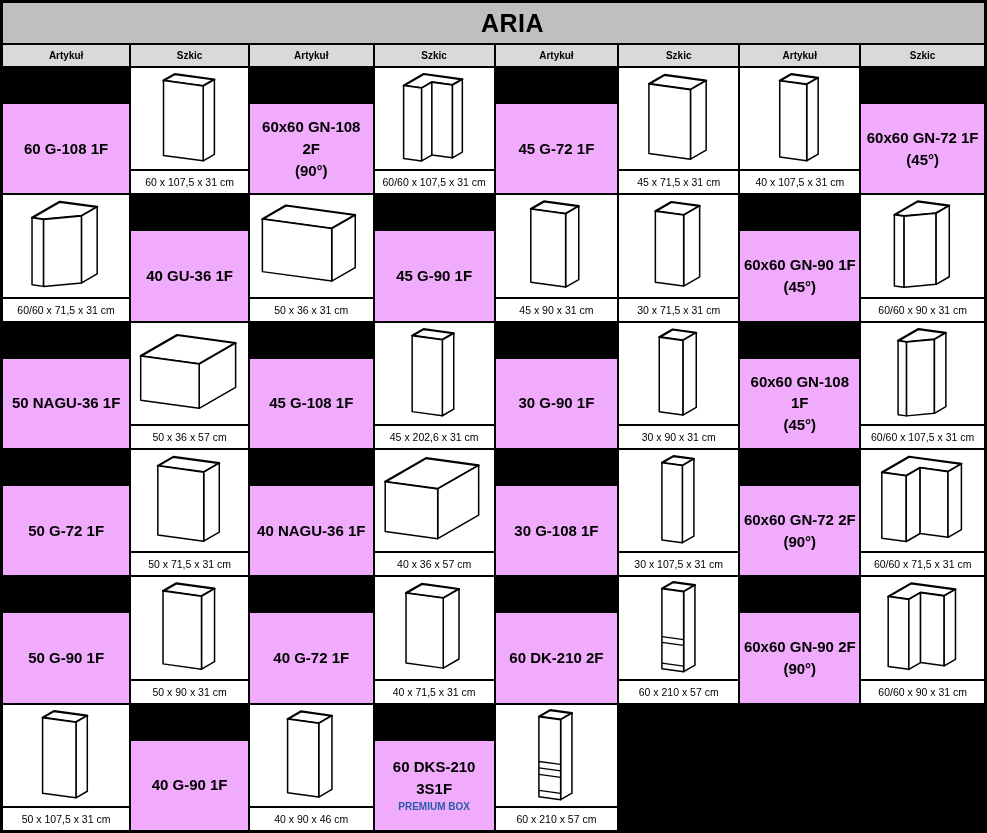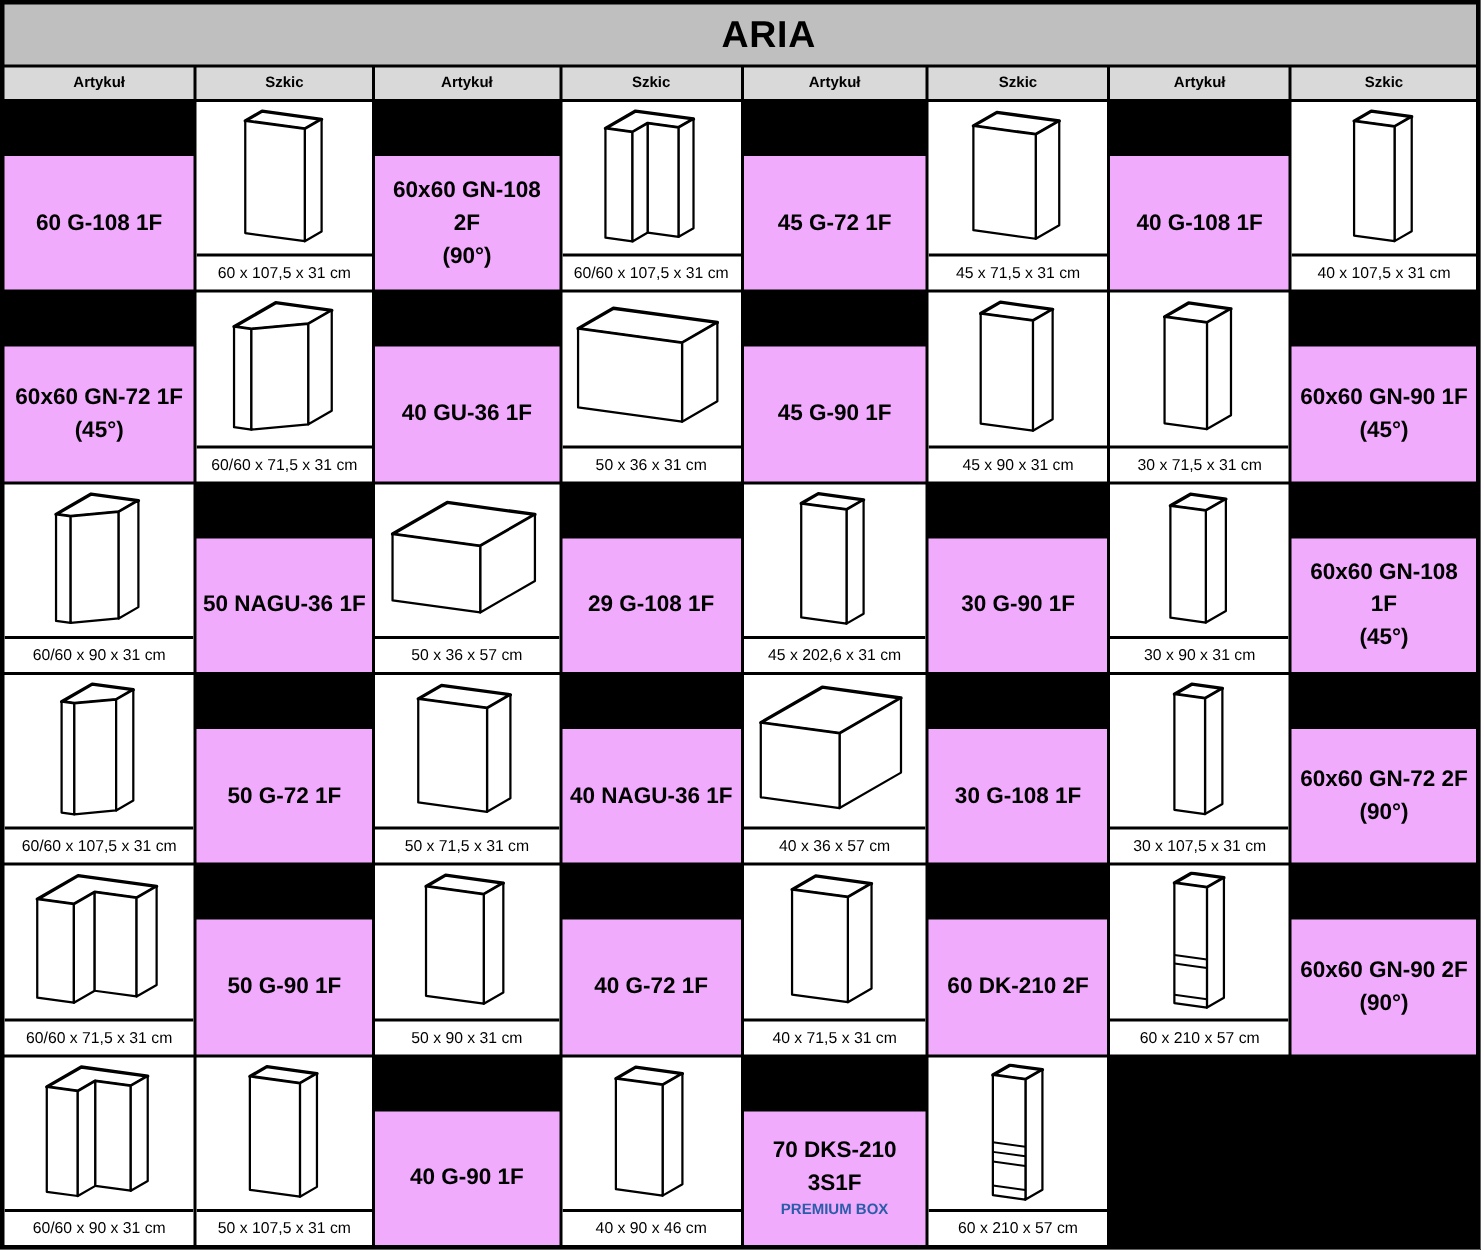--- a/index.html
+++ b/index.html
@@ -82,21 +82,20 @@
     <div class="scell">
       <div class="sketch">
         <svg width="106" height="93" viewBox="-3 -12.299999999999999 67.87 95.64999999999999" preserveAspectRatio="xMidYMid meet" xmlns="http://www.w3.org/2000/svg">
           <polygon class="top" points="0.00,0.00 16.12,-9.30 58.87,-3.45 42.75,5.85"></polygon>
           <polygon class="f" points="42.75,5.85 58.87,-3.45 58.87,68.05 42.75,77.35"></polygon>
           <polygon class="f" points="0.00,0.00 42.75,5.85 42.75,77.35 0.00,71.50"></polygon>
         </svg>
       </div>
       <div class="dims">45 x 71,5 x 31 cm</div>
     </div>
-    <div class="acell"><div>40 G-108 1F</div></div>
     <div class="scell">
       <div class="sketch">
         <svg width="106" height="93" viewBox="-3 -12.299999999999999 63.120000000000005 131" preserveAspectRatio="xMidYMid meet" xmlns="http://www.w3.org/2000/svg">
           <polygon class="top" points="0.00,0.00 16.12,-9.30 54.12,-4.10 38.00,5.20"></polygon>
           <polygon class="f" points="38.00,5.20 54.12,-4.10 54.12,103.40 38.00,112.70"></polygon>
           <polygon class="f" points="0.00,0.00 38.00,5.20 38.00,112.70 0.00,107.50"></polygon>
         </svg>
       </div>
       <div class="dims">40 x 107,5 x 31 cm</div>
     </div>
@@ -162,21 +161,21 @@
     <div class="scell">
       <div class="sketch">
         <svg width="106" height="93" viewBox="-3 -20.099999999999998 86.14 68.6" preserveAspectRatio="xMidYMid meet" xmlns="http://www.w3.org/2000/svg">
           <polygon class="top" points="0.00,0.00 29.64,-17.10 77.14,-10.60 47.50,6.50"></polygon>
           <polygon class="f" points="47.50,6.50 77.14,-10.60 77.14,25.40 47.50,42.50"></polygon>
           <polygon class="f" points="0.00,0.00 47.50,6.50 47.50,42.50 0.00,36.00"></polygon>
         </svg>
       </div>
       <div class="dims">50 x 36 x 57 cm</div>
     </div>
-    <div class="acell"><div>29 G-108 1F</div></div>
+    <div class="acell"><div>45 G-108 1F</div></div>
     <div class="scell">
       <div class="sketch">
         <svg width="106" height="93" viewBox="-3 -12.299999999999999 67.87 131.64999999999998" preserveAspectRatio="xMidYMid meet" xmlns="http://www.w3.org/2000/svg">
           <polygon class="top" points="0.00,0.00 16.12,-9.30 58.87,-3.45 42.75,5.85"></polygon>
           <polygon class="f" points="42.75,5.85 58.87,-3.45 58.87,104.05 42.75,113.35"></polygon>
           <polygon class="f" points="0.00,0.00 42.75,5.85 42.75,113.35 0.00,107.50"></polygon>
         </svg>
       </div>
       <div class="dims">45 x 202,6 x 31 cm</div>
     </div>
@@ -315,21 +314,21 @@
     <div class="scell">
       <div class="sketch">
         <svg width="106" height="93" viewBox="-3 -12.299999999999999 63.120000000000005 113.5" preserveAspectRatio="xMidYMid meet" xmlns="http://www.w3.org/2000/svg">
           <polygon class="top" points="0.00,0.00 16.12,-9.30 54.12,-4.10 38.00,5.20"></polygon>
           <polygon class="f" points="38.00,5.20 54.12,-4.10 54.12,85.90 38.00,95.20"></polygon>
           <polygon class="f" points="0.00,0.00 38.00,5.20 38.00,95.20 0.00,90.00"></polygon>
         </svg>
       </div>
       <div class="dims">40 x 90 x 46 cm</div>
     </div>
-    <div class="acell"><div>70 DKS-210 3S1F</div><div class="sub" style="color: rgb(42, 92, 170);">PREMIUM BOX</div></div>
+    <div class="acell"><div>60 DKS-210 3S1F</div><div class="sub" style="color: rgb(42, 92, 170);">PREMIUM BOX</div></div>
     <div class="scell">
       <div class="sketch">
         <svg width="106" height="93" viewBox="-3 -20.099999999999998 95.64 243.9" preserveAspectRatio="xMidYMid meet" xmlns="http://www.w3.org/2000/svg">
           <polygon class="top" points="0.00,0.00 29.64,-17.10 86.64,-9.30 57.00,7.80"></polygon>
           <polygon class="f" points="57.00,7.80 86.64,-9.30 86.64,200.70 57.00,217.80"></polygon>
           <polygon class="f" points="0.00,0.00 57.00,7.80 57.00,217.80 0.00,210.00"></polygon>
           <line x1="0.00" y1="117.60" x2="57.00" y2="125.40"></line>
           <line x1="0.00" y1="134.40" x2="57.00" y2="142.20"></line>
           <line x1="0.00" y1="151.20" x2="57.00" y2="159.00"></line>
           <line x1="0.00" y1="193.20" x2="57.00" y2="201.00"></line>

